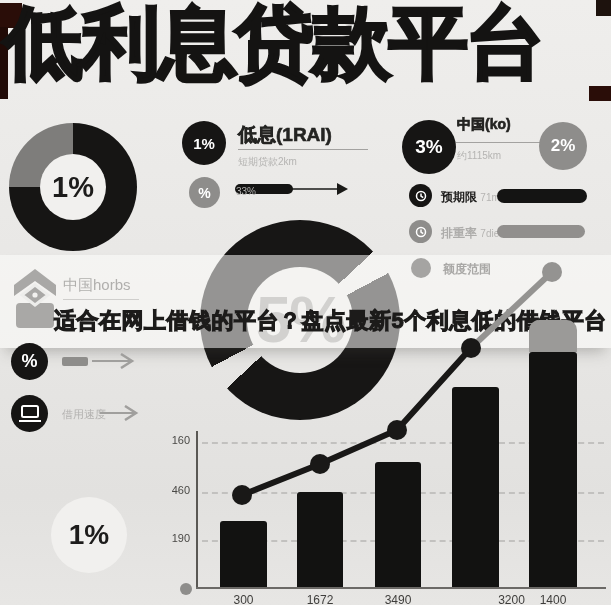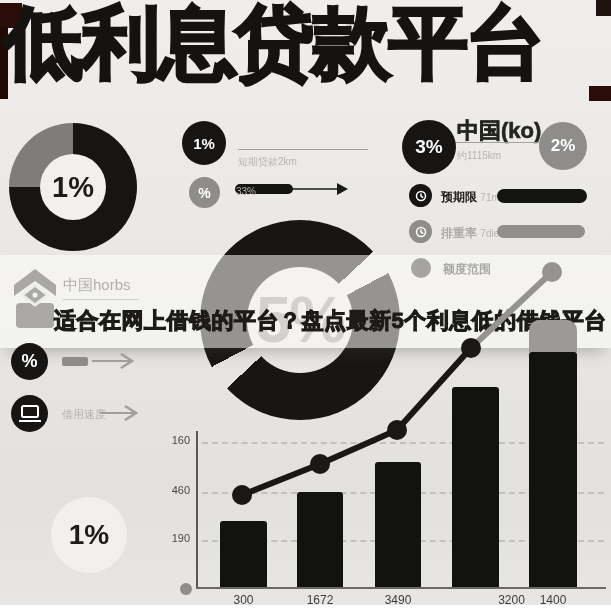--- a/index.html
+++ b/index.html
@@ -102,32 +102,33 @@
 
   <div class="abs donut" id="donut-tl">
     <div class="hole">1%</div>
   </div>
 
   <div class="abs donut" id="donut-bl">
     <div class="hole">1%</div>
   </div>
 
   <div class="abs badge dark" style="left:182px;top:121px;width:44px;height:44px;font-size:15px;">1%</div>
+  <div class="abs card-title" style="left:238px;top:122px;font-size:19px;">低息(1RAI)</div>
   <div class="abs thin-rule" style="left:238px;top:149px;width:130px;"></div>
   <div class="abs sub-text" style="left:238px;top:155px;">短期贷款2km</div>
   <div class="abs badge gray" style="left:189px;top:177px;width:31px;height:31px;font-size:14px;">%</div>
   <div class="abs black-bar" style="left:235px;top:184px;width:58px;height:10px;"></div>
   <svg class="overlay" style="left:290px;top:182px;" width="60" height="14">
     <line x1="0" y1="7" x2="48" y2="7" stroke="#1a1a18" stroke-width="1.5"></line>
     <path d="M47 1 L58 7 L47 13 Z" fill="#1a1a18"></path>
   </svg>
   <div class="abs sub-text" style="left:236px;top:186px;">33%</div>
 
   <div class="abs badge dark" style="left:402px;top:120px;width:54px;height:54px;font-size:19px;">3%</div>
-  <div class="abs card-title" style="left:457px;top:116px;font-size:22px;">中国(ko)</div>
+  <div class="abs card-title" style="left:457px;top:116px;font-size:14px;">中国(ko)</div>
   <div class="abs thin-rule" style="left:456px;top:142px;width:88px;"></div>
   <div class="abs sub-text" style="left:457px;top:149px;">约1115km</div>
   <div class="abs badge gray" style="left:539px;top:122px;width:48px;height:48px;font-size:17px;">2%</div>
 
   <div class="abs badge dark" style="left:409px;top:184px;width:23px;height:23px;">
     <svg width="14" height="14" viewBox="0 0 14 14">
         <circle cx="7" cy="7" r="4.5" fill="none" stroke="#fff" stroke-width="1.5"></circle>
         <path d="M7 4.5 V7 L9.2 8.6" fill="none" stroke="#fff" stroke-width="1.5"></path>
       </svg>
   </div>

